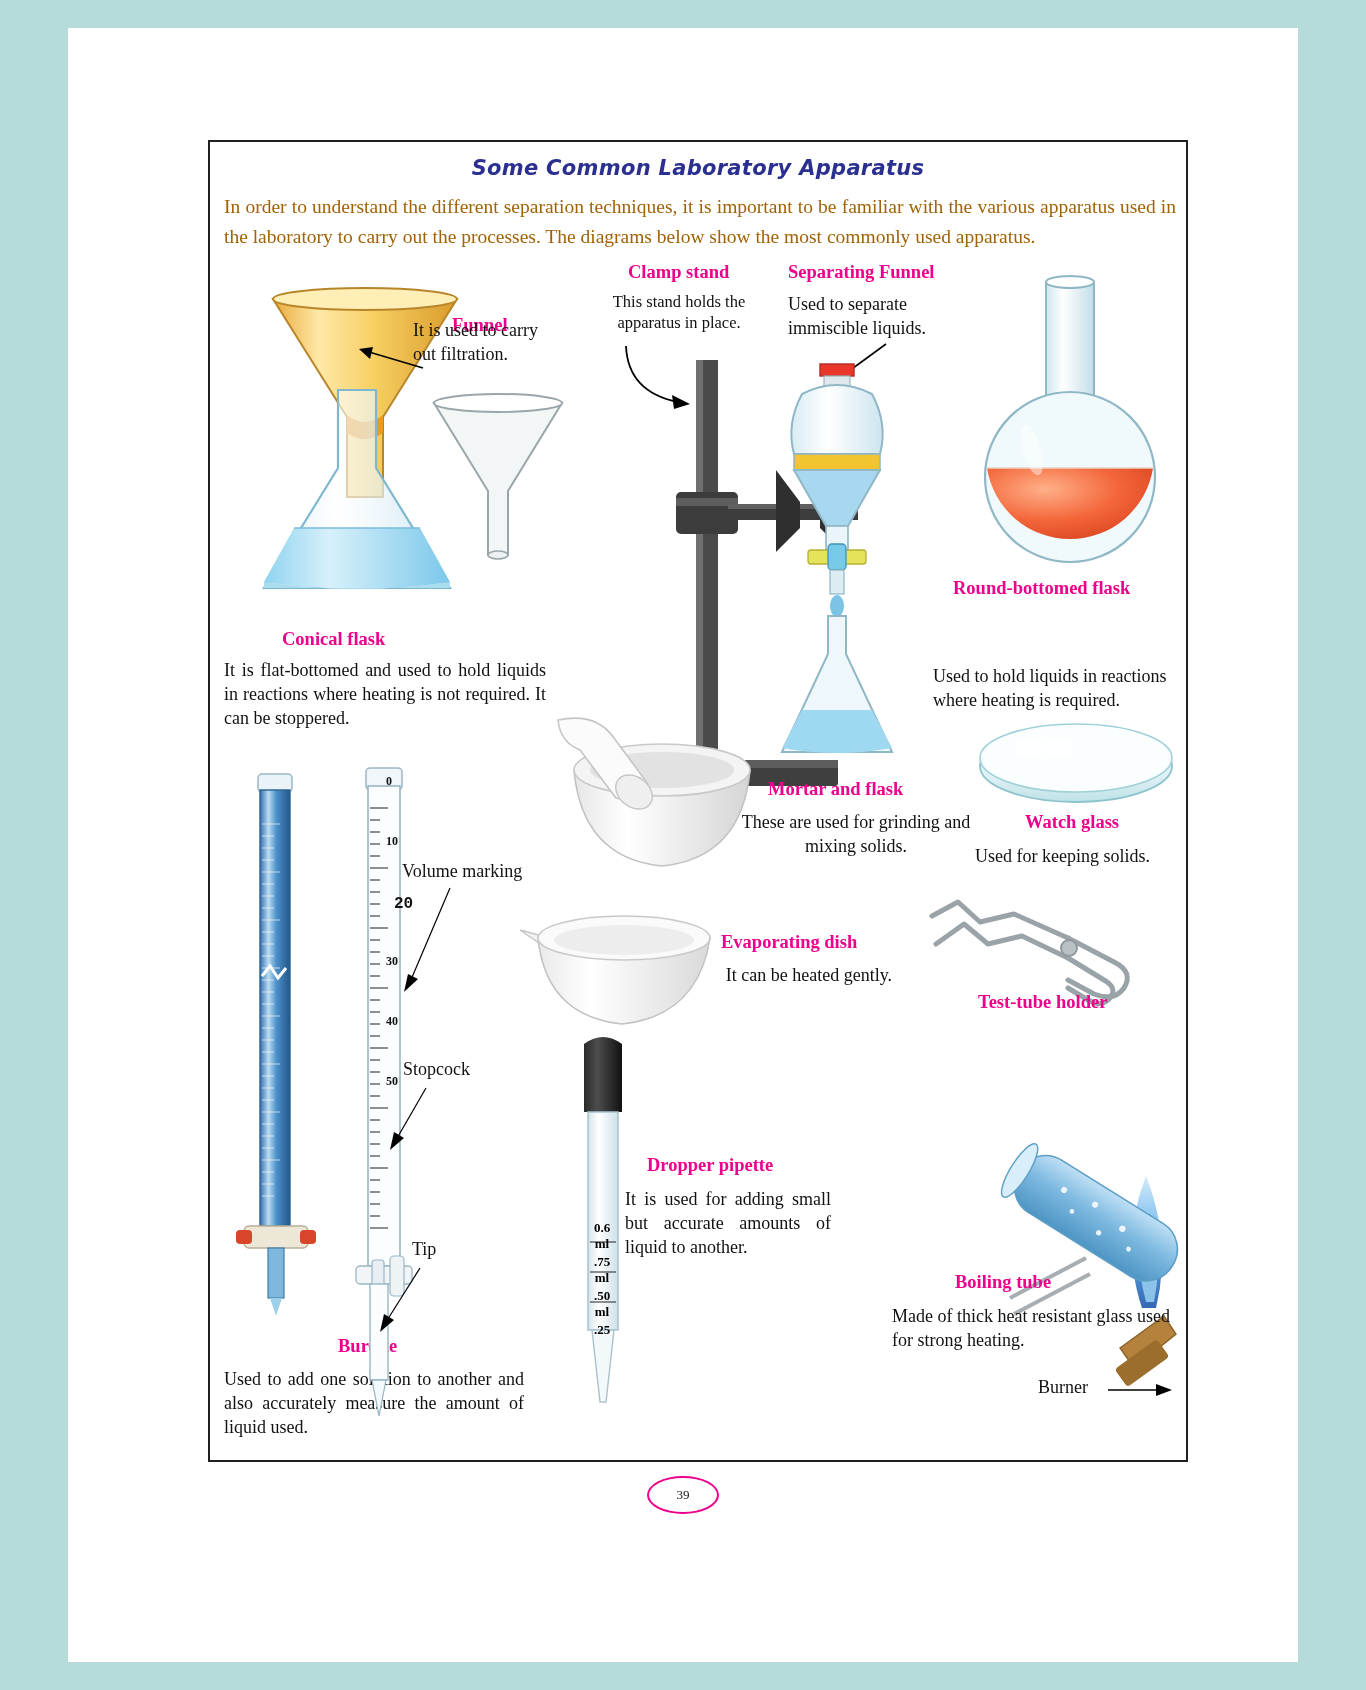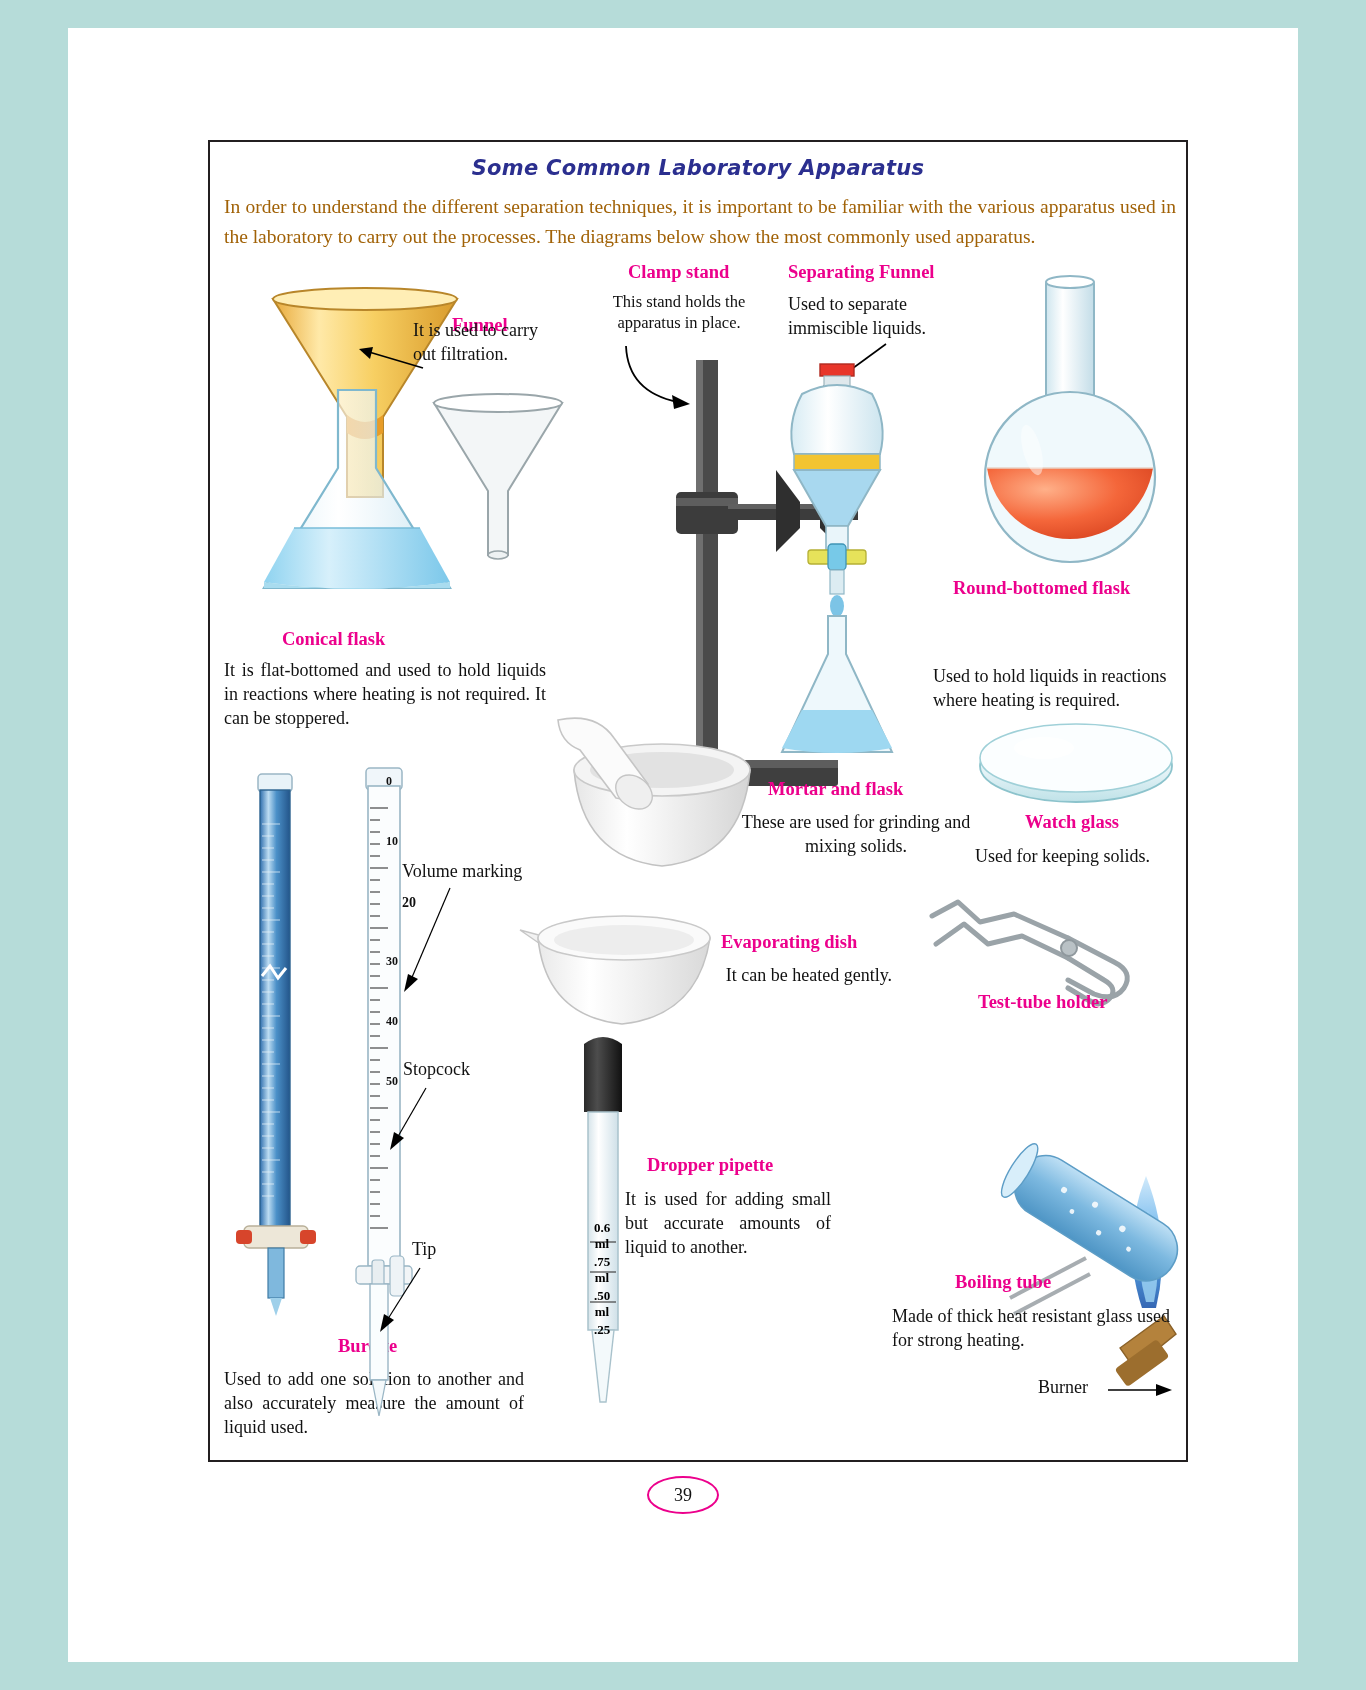--- a/index.html
+++ b/index.html
@@ -98,21 +98,21 @@
     width: 1230px;
     text-align: center;
   }
   .page-num {
     display: inline-block;
     width: 68px;
     height: 34px;
     line-height: 34px;
     border: 2px solid #ec008c;
     border-radius: 50%;
-    font-size: 18px;
+    font-size: 13px;
     color: #111;
     background: #fff;
   }
   svg { display: block; }
   .art { position: absolute; }
 </style>
 </head>
 <body>
 
 <div class="page-frame">
@@ -416,21 +416,21 @@
         <rect x="10" y="506" width="56" height="18" rx="4" fill="#f2f5f7" stroke="#9ab6c5" stroke-width="1.3"></rect>
         <rect x="26" y="500" width="12" height="34" rx="3" fill="#e8eef1" stroke="#9ab6c5" stroke-width="1.2"></rect>
         <rect x="44" y="496" width="14" height="40" rx="4" fill="#eef3f6" stroke="#9ab6c5" stroke-width="1.2"></rect>
         <rect x="24" y="524" width="18" height="96" fill="#fafdfe" stroke="#9ab6c5" stroke-width="1.4"></rect>
         <path d="M26 620 L40 620 L33 656 Z" fill="#f4f9fb" stroke="#9ab6c5" stroke-width="1.3"></path>
       </svg>
 
       <div style="position:absolute; left:176px; top:632px;">
         <div class="plain" style="left:0; top:0; font-size:12px; font-weight:bold;">0</div>
         <div class="plain" style="left:0; top:60px; font-size:12px; font-weight:bold;">10</div>
-        <div class="plain" style="left:16px; top:120px; font-size:14px; font-weight:bold;">20</div>
+        <div class="plain" style="left:8px; top:120px; font-size:16px; font-weight:bold;font-family:Liberation Mono, monospace;">20</div>
         <div class="plain" style="left:0; top:180px; font-size:12px; font-weight:bold;">30</div>
         <div class="plain" style="left:0; top:240px; font-size:12px; font-weight:bold;">40</div>
         <div class="plain" style="left:0; top:300px; font-size:12px; font-weight:bold;">50</div>
       </div>
 
       <div class="plain" style="left:192px; top:718px;">Volume marking</div>
       <svg class="art" style="left:186px; top:742px;" width="60" height="110" viewBox="0 0 60 110">
         <path d="M54 4 L14 98" stroke="#000" stroke-width="1.2" fill="none"></path>
         <path d="M8 108 L12 90 L22 95 Z" fill="#000"></path>
       </svg>

